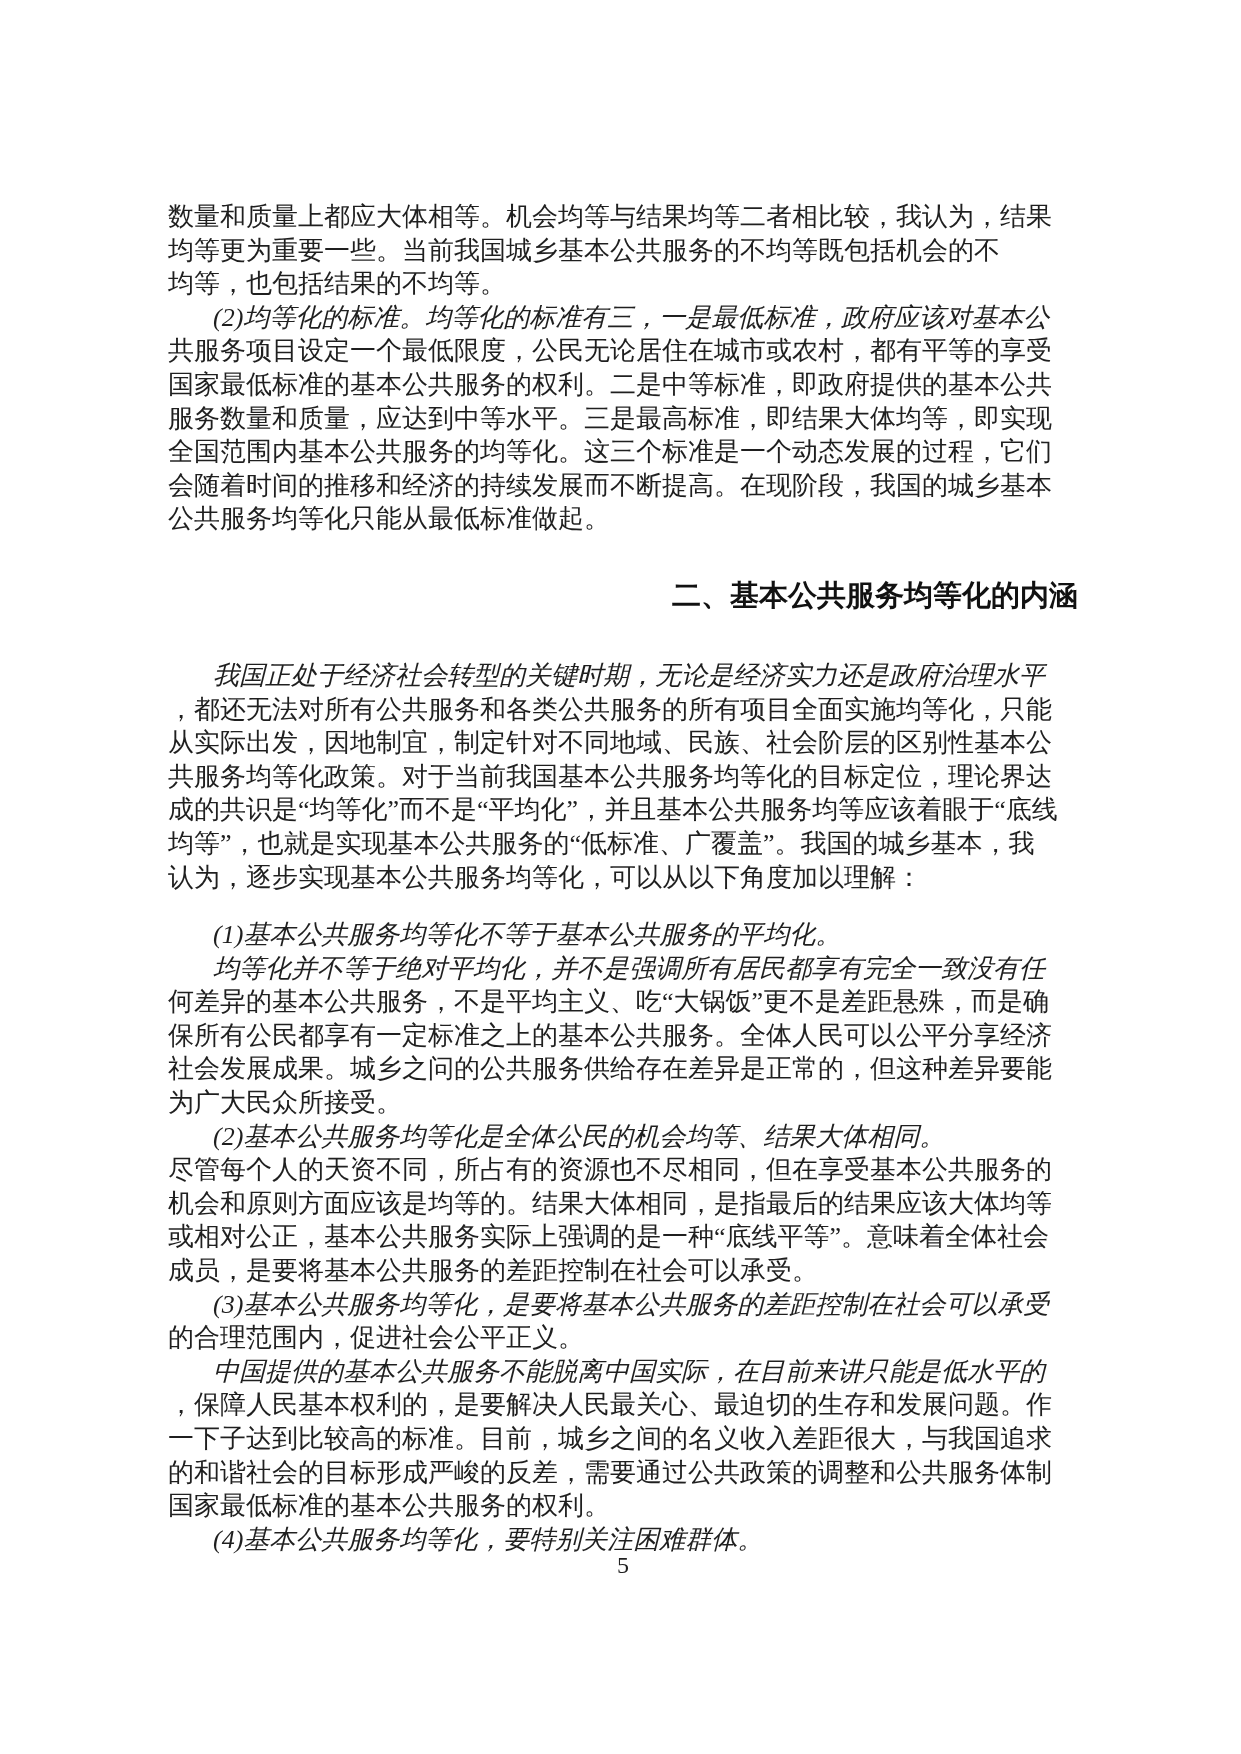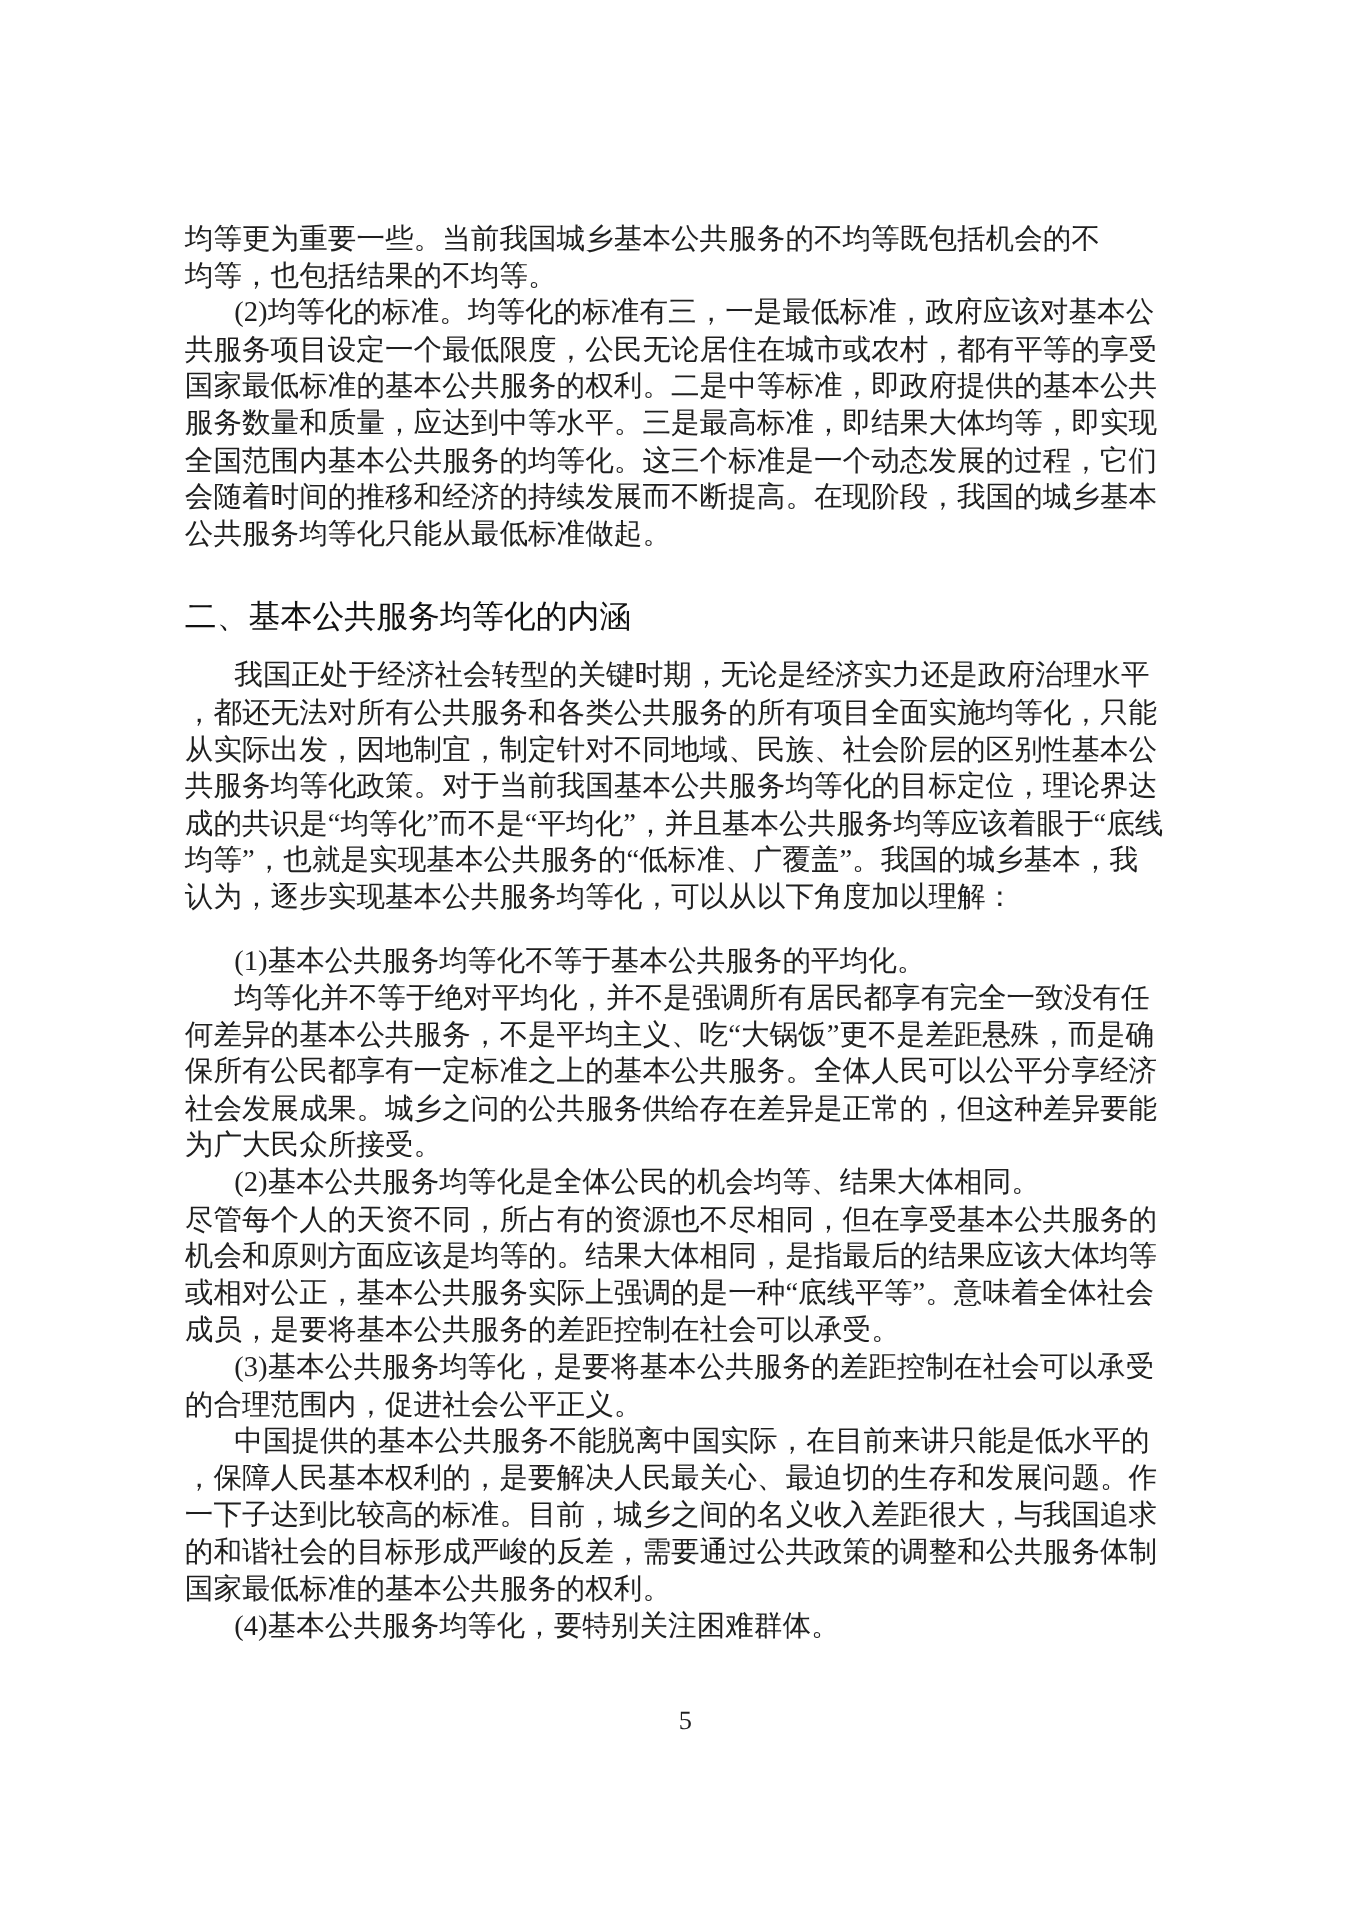--- a/index.html
+++ b/index.html
@@ -24,29 +24,31 @@
     width: 910px;
     font-size: 26px;
     line-height: 33.6px;
   }
   .text-line {
     white-space: nowrap;
     letter-spacing: 0px;
   }
   .text-line.indent {
     padding-left: 45px;
+    font-style: italic;
   }
   .section-heading {
     font-family: "Liberation Sans", "DejaVu Sans", sans-serif;
-    font-weight: normal;
+    font-weight: bold;
     font-size: 29px;
     line-height: 40px;
-    margin: 39px 0 16px 0;
+    margin: 39px 0 44px 0;
     white-space: nowrap;
     color: #111111;
+    text-align: right;
   }
   .spacer {
     height: 24px;
   }
   .page-number {
     position: absolute;
     left: 168px;
     top: 1550px;
     width: 910px;
     text-align: center;
@@ -54,20 +56,21 @@
     line-height: 30px;
     color: #1f1f1f;
   }
 </style>
 </head>
 <body>
 
 <div class="page">
   <div class="content" id="doc-content">
 
+  <div class="text-line">数量和质量上都应大体相等。机会均等与结果均等二者相比较，我认为，结果</div>
       <div class="text-line">均等更为重要一些。当前我国城乡基本公共服务的不均等既包括机会的不</div>
       <div class="text-line">均等，也包括结果的不均等。</div>
       <div class="text-line indent">(2)均等化的标准。均等化的标准有三，一是最低标准，政府应该对基本公</div>
       <div class="text-line">共服务项目设定一个最低限度，公民无论居住在城市或农村，都有平等的享受</div>
       <div class="text-line">国家最低标准的基本公共服务的权利。二是中等标准，即政府提供的基本公共</div>
       <div class="text-line">服务数量和质量，应达到中等水平。三是最高标准，即结果大体均等，即实现</div>
       <div class="text-line">全国范围内基本公共服务的均等化。这三个标准是一个动态发展的过程，它们</div>
       <div class="text-line">会随着时间的推移和经济的持续发展而不断提高。在现阶段，我国的城乡基本</div>
       <div class="text-line">公共服务均等化只能从最低标准做起。</div>
       <div class="section-heading">二、基本公共服务均等化的内涵</div>

